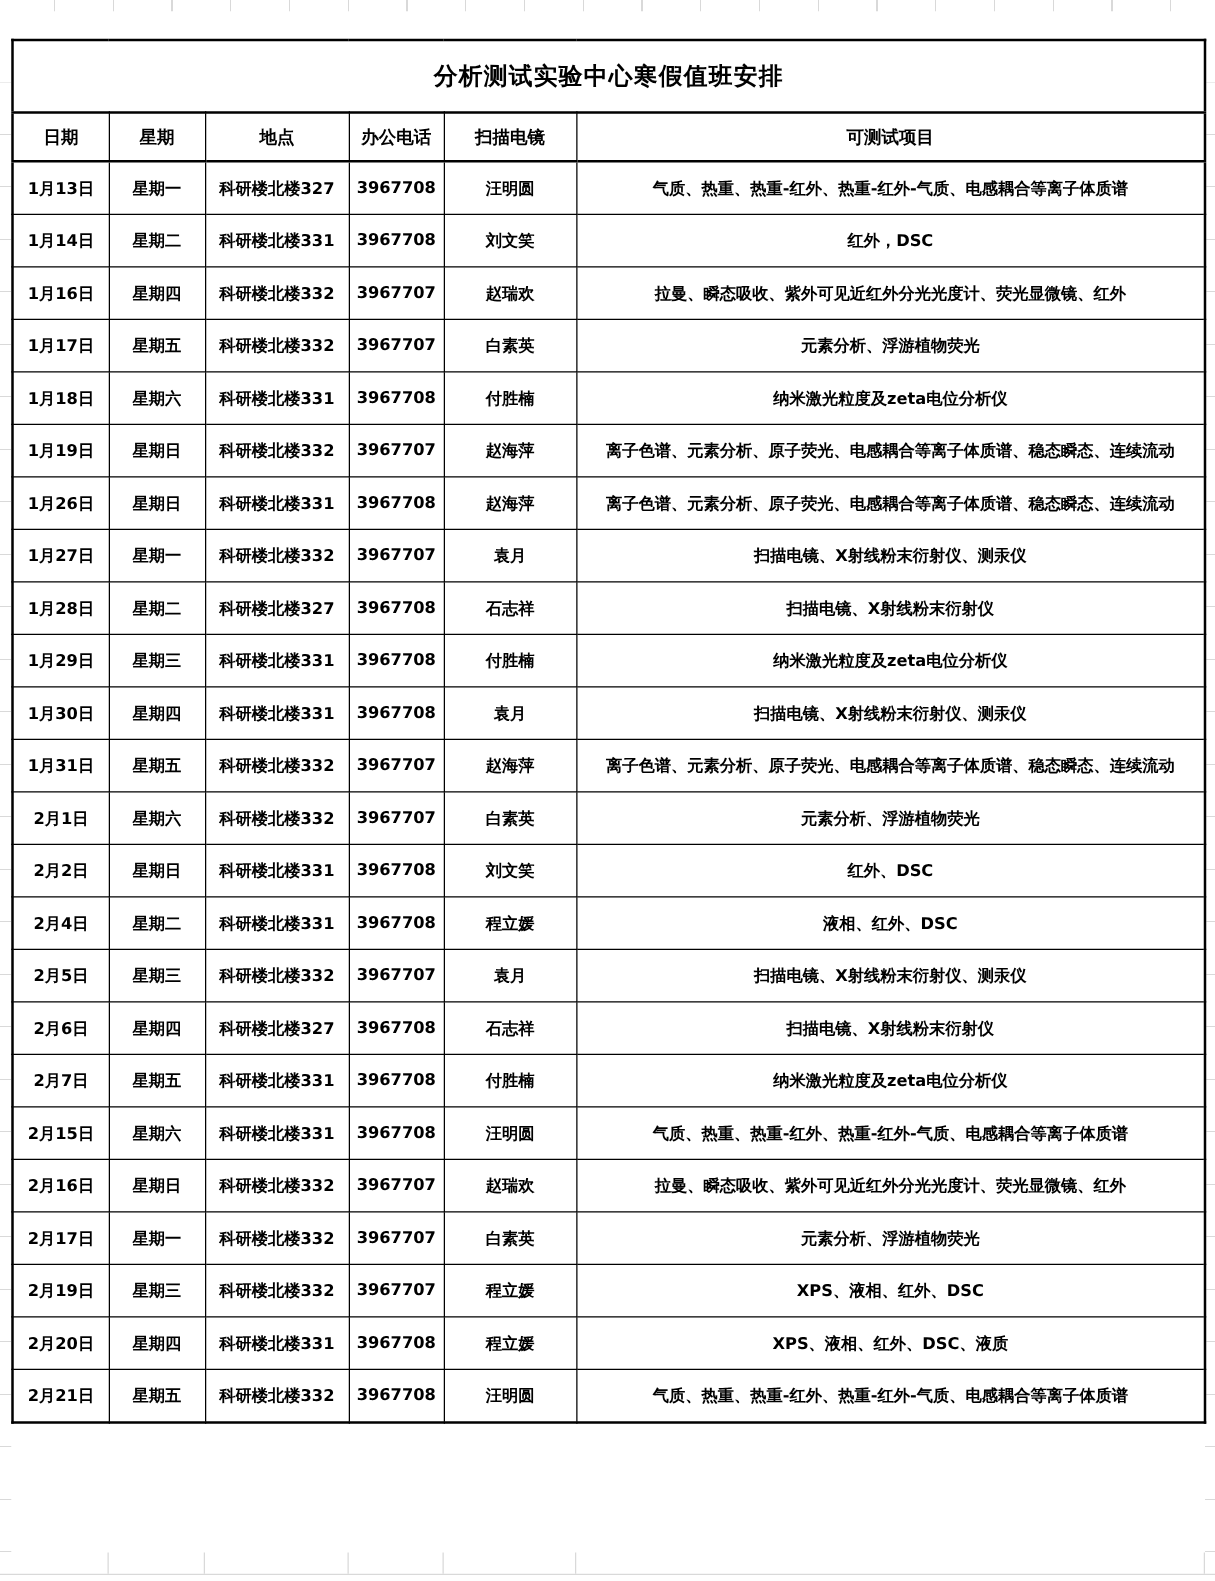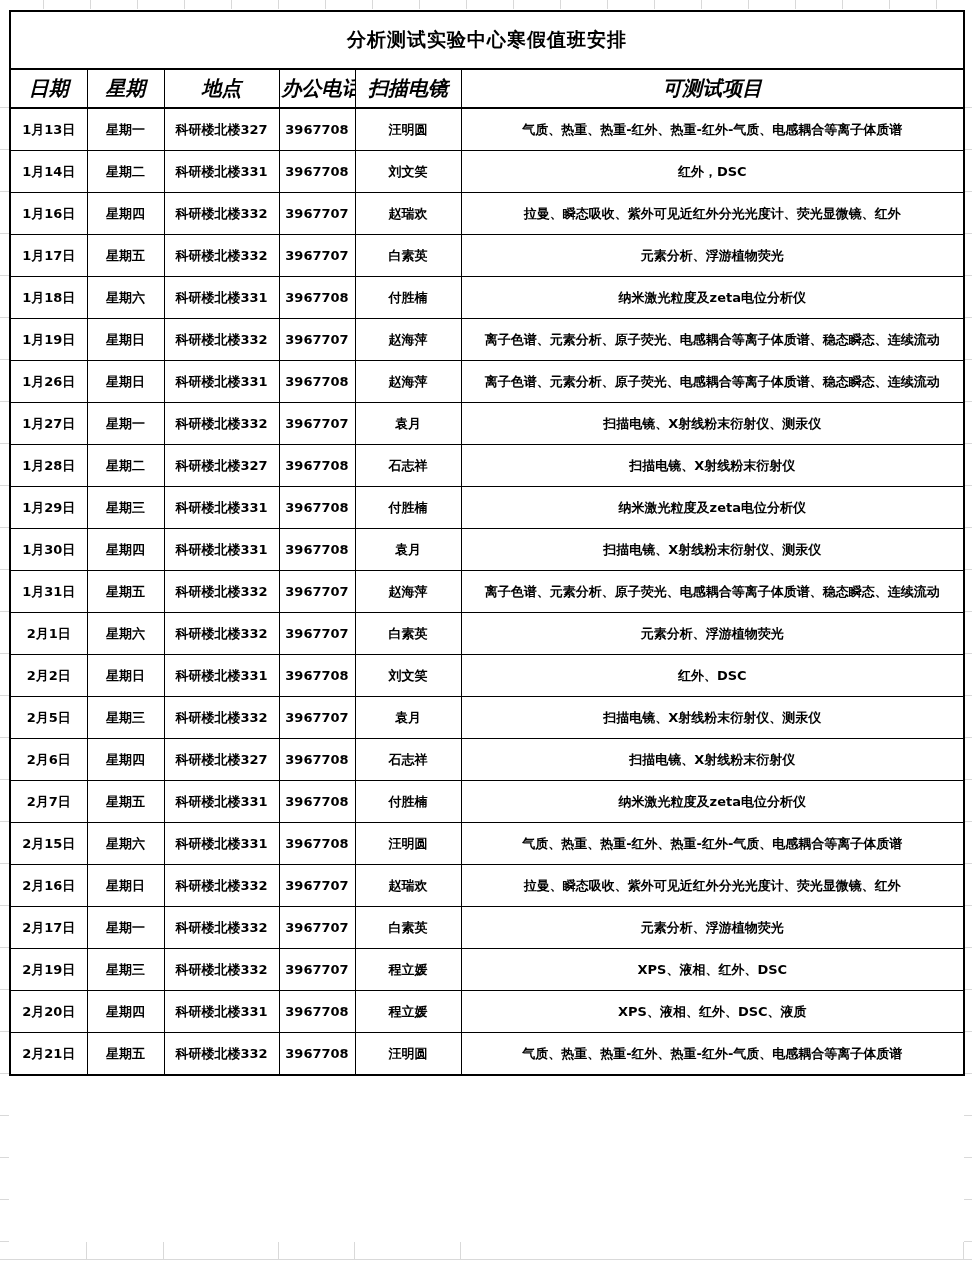--- a/index.html
+++ b/index.html
@@ -43,40 +43,39 @@
     left: 9px;
     top: 10px;
     width: 954px;
     border-collapse: collapse;
     table-layout: fixed;
     background: #ffffff;
   }
   table.schedule, table.schedule td, table.schedule th {
     border: 1px solid #000000;
   }
-  table.schedule { border: 2px solid #000000; }
+  table.schedule { border: 2px solid #000000; margin-top: 21px; }
   td, th {
     text-align: center;
     vertical-align: middle;
     font-weight: 700;
     padding: 0 2px;
     overflow: hidden;
     white-space: nowrap;
   }
   tr.title-row td {
     height: 56px;
     font-size: 19px;
     letter-spacing: 1px;
     border-bottom: 2px solid #000000;
   }
   tr.header-row th {
     height: 37px;
-    font-size: 20px;
+    font-size: 14px;
     border-bottom: 2px solid #000000;
-    font-style: italic;
   }
   tbody tr td { height: 41px; font-size: 13px; }
 </style>
 </head>
 <body>
 
 <div class="grid-top"></div>
 <div class="grid-left"></div>
 <div class="grid-right"></div>
 <div class="grid-bottom-line"></div>
@@ -216,20 +215,28 @@
       </tr>
       <tr>
         <td>2月2日</td>
         <td>星期日</td>
         <td>科研楼北楼331</td>
         <td>3967708</td>
         <td>刘文笑</td>
         <td>红外、DSC</td>
       </tr>
       <tr>
+        <td>2月4日</td>
+        <td>星期二</td>
+        <td>科研楼北楼331</td>
+        <td>3967708</td>
+        <td>程立媛</td>
+        <td>液相、红外、DSC</td>
+      </tr>
+      <tr>
         <td>2月5日</td>
         <td>星期三</td>
         <td>科研楼北楼332</td>
         <td>3967707</td>
         <td>袁月</td>
         <td>扫描电镜、X射线粉末衍射仪、测汞仪</td>
       </tr>
       <tr>
         <td>2月6日</td>
         <td>星期四</td>

